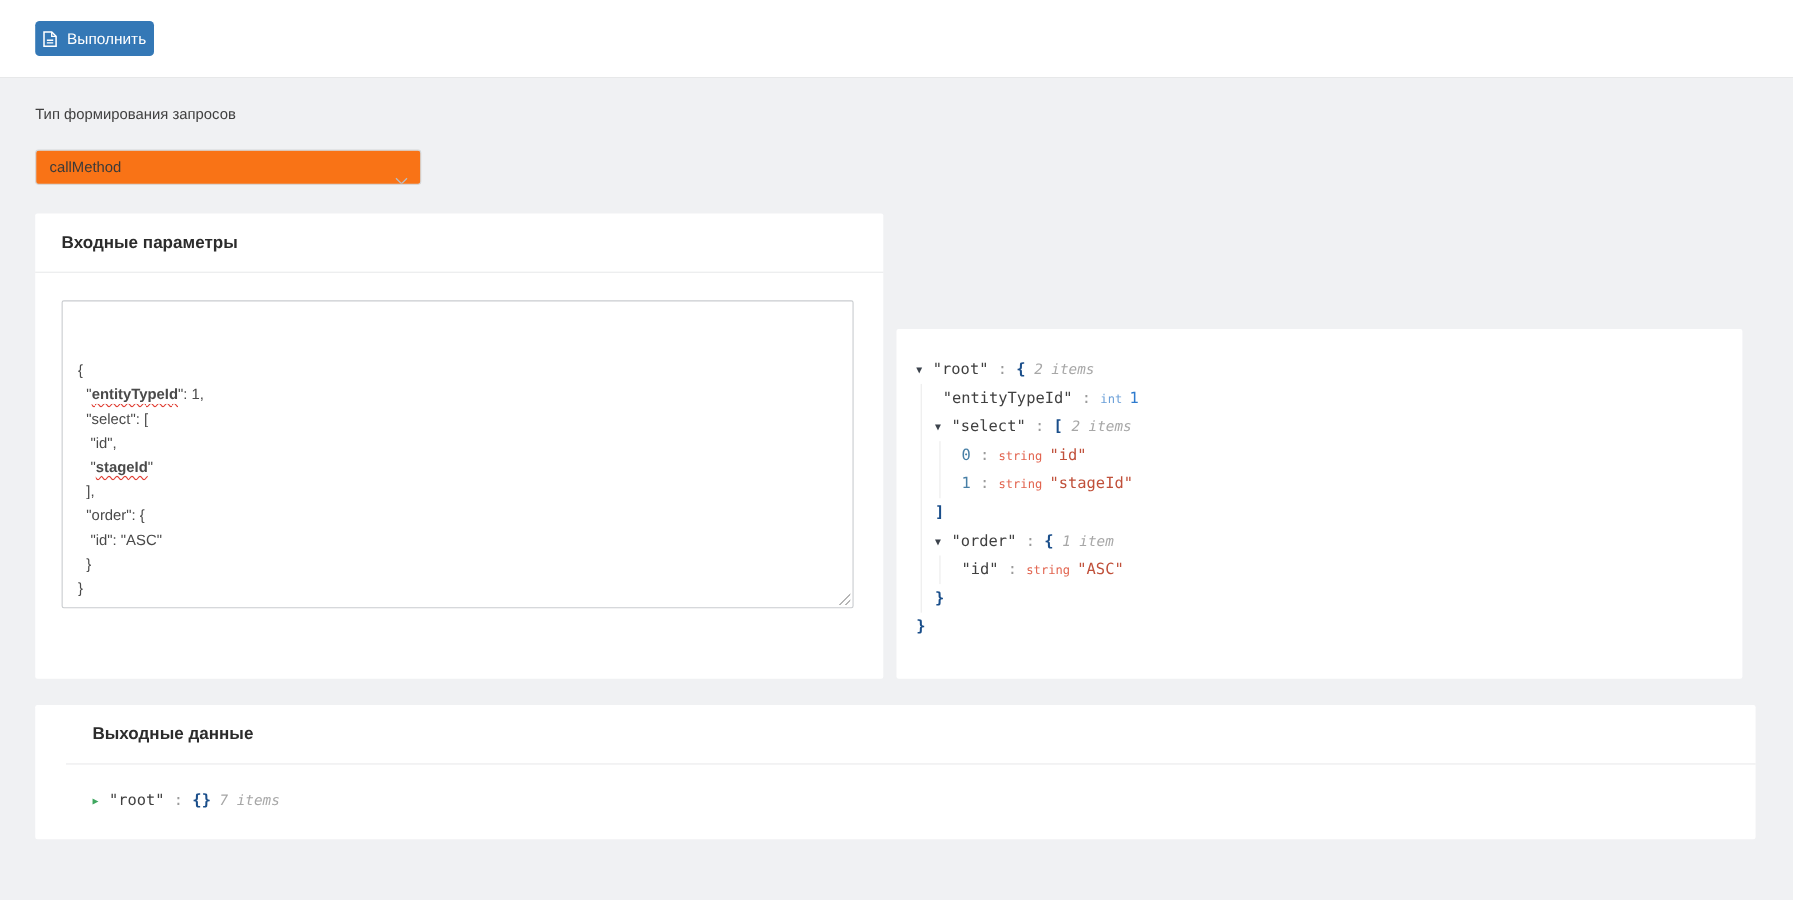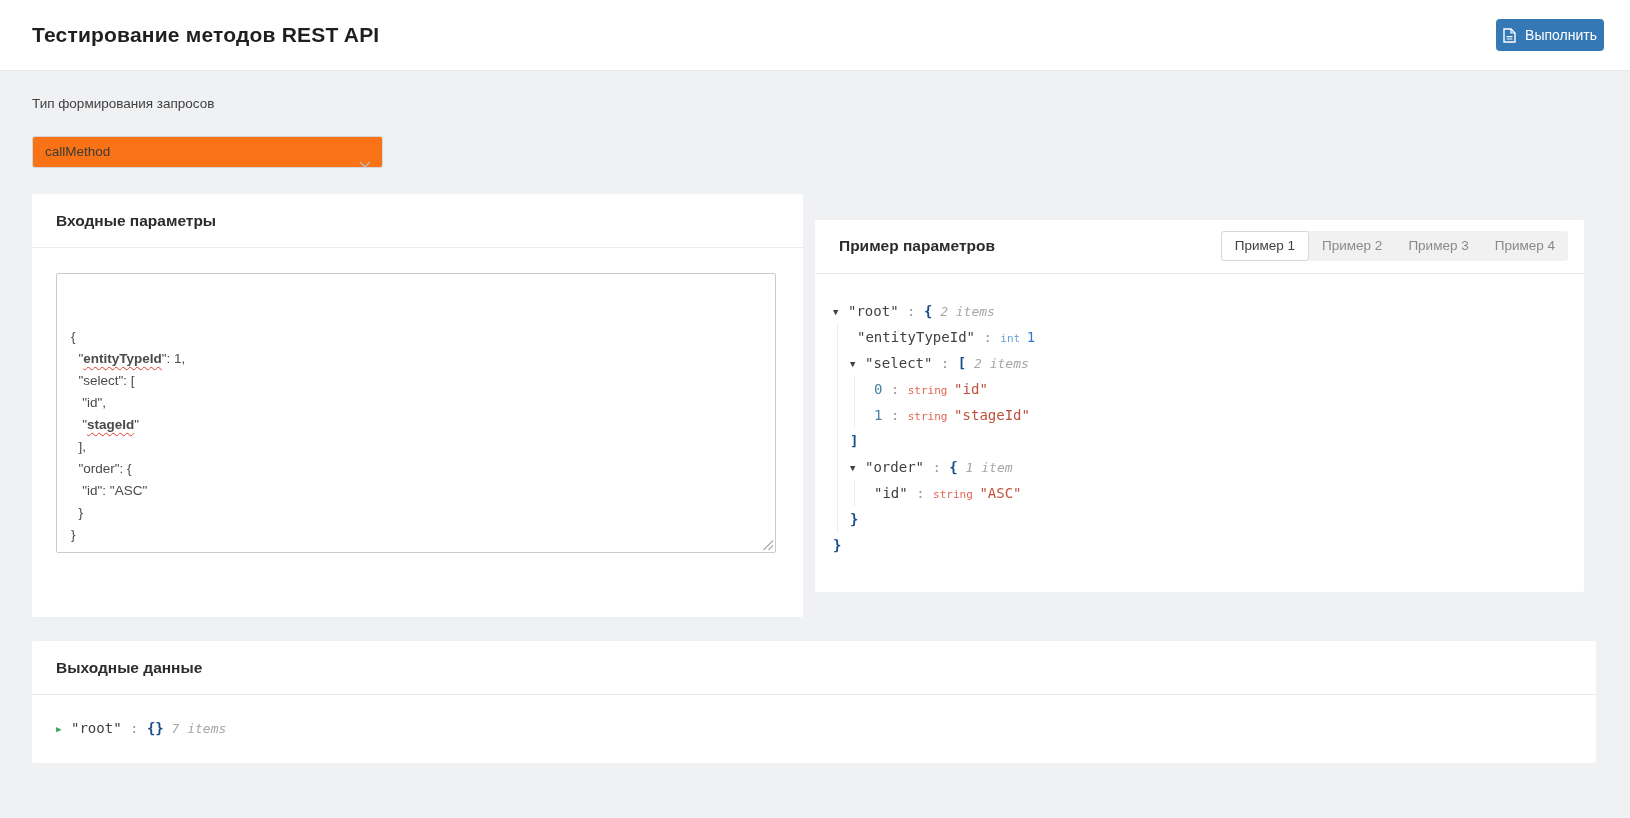--- a/index.html
+++ b/index.html
@@ -35,31 +35,31 @@
   .field .field-label { display:block; font-size:13.5px; color:#404040; margin-bottom:25px; }
   .select {
     position:relative; height:32px; background:#f97316;
     border:1px solid #d4d7da; border-radius:3px;
     font-size:13.5px; color:#3a3a3a; line-height:30px;
     padding:0 30px 0 12px; cursor:pointer;
     white-space:nowrap; overflow:hidden;
   }
   .select .chevron { position:absolute; right:11px; top:12px; }
 
-  .panels-row { display:flex; gap:12px; align-items:center; }
+  .panels-row { display:flex; gap:12px; align-items:flex-end; }
   .panel { background:#fff; border-radius:2px; }
   .panel-header {
     height:54px; display:flex; align-items:center; justify-content:space-between;
     padding:0 16px 0 24px; border-bottom:1px solid #e9eaeb;
   }
   .panel-title { font-size:15.5px; font-weight:700; color:#2c2c2c; }
 
   .input-panel  { width:771px; }
   .example-panel{ width:769px; }
-  .output-panel { width:1564px; margin-top:24px; }
+  .output-panel { width:1564px; margin-top:24px;padding-left:28px; }
 
   .input-panel .panel-body { padding:25px 24px 64px 24px; }
 
   
   .json-editor {
     position:relative; width:720px; height:280px;
     border:1px solid #c9cccf; border-radius:2px; background:#fff;
     font-size:13.5px; line-height:22px; color:#4a4a4a;
     padding:8px 14px; overflow:hidden; white-space:pre; cursor:text;
   }
@@ -106,21 +106,20 @@
   .v-int    { color:#2e7bce; }
   .t-string { color:#e2644f; }
   .v-string { color:#c0503a; }
   .tbracket { color:#1a4e8a; font-weight:bold; }
   .tmeta    { color:#a7a7a7; font-style:italic; font-size:13px; }
 </style>
 </head>
 <body>
 
 <header class="topbar">
-  <h1 class="page-title">Тестирование методов REST API</h1>
   <button class="execute-btn">
     <span>
       <svg width="13" height="15" viewBox="0 0 13 15">
         <path d="M1 1 h7 l4 4 v9 h-11 z" fill="none" stroke="#fff" stroke-width="1.4"></path>
         <path d="M8 1 v4 h4" fill="none" stroke="#fff" stroke-width="1.2"></path>
         <path d="M3.6 8.6 h5.8 M3.6 11 h5.8" stroke="#fff" stroke-width="1.2"></path>
       </svg>
     </span>
     <span>Выполнить</span>
   </button>
@@ -150,29 +149,20 @@
       </div>
       <div class="panel-body">
         <div class="json-editor" role="textbox" aria-multiline="true">
           <div id="editor-lines"><div><span>{</span></div><div><span>  "</span><span class="squiggle">entityTypeId</span><span>": 1,</span></div><div><span>  "select": [</span></div><div><span>   "id",</span></div><div><span>   "</span><span class="squiggle">stageId</span><span>"</span></div><div><span>  ],</span></div><div><span>  "order": {</span></div><div><span>   "id": "ASC"</span></div><div><span>  }</span></div><div><span>}</span></div></div>
           <span class="resize-grip"></span>
         </div>
       </div>
     </section>
 
     <section class="panel example-panel">
-      <div class="panel-header">
-        <span class="panel-title">Пример параметров</span>
-        <div class="tabs" id="example-tabs">
-            <button class="tab active">Пример 1</button>
-            <button class="tab">Пример 2</button>
-            <button class="tab">Пример 3</button>
-            <button class="tab">Пример 4</button>
-          </div>
-      </div>
       <div class="tree" id="example-tree">
           <div class="tree-row"><span class="tree-arrow">▼</span><span class="tkey">"root"</span><span class="tcolon"> : </span><span class="tbracket">{</span><span class="tmeta"> 2 items</span></div>
           <div class="tree-children">
             <div class="tree-row leaf"><span class="tkey">"entityTypeId"</span><span class="tcolon"> : </span><span class="ttype t-int">int </span><span class="tval v-int">1</span></div>
             <div class="tree-row"><span class="tree-arrow">▼</span><span class="tkey">"select"</span><span class="tcolon"> : </span><span class="tbracket">[</span><span class="tmeta"> 2 items</span></div>
             <div class="tree-children">
               <div class="tree-row leaf"><span class="tindex">0</span><span class="tcolon"> : </span><span class="ttype t-string">string </span><span class="tval v-string">"id"</span></div>
               <div class="tree-row leaf"><span class="tindex">1</span><span class="tcolon"> : </span><span class="ttype t-string">string </span><span class="tval v-string">"stageId"</span></div>
             </div>
             <div class="tree-row close"><span class="tbracket">]</span></div>

